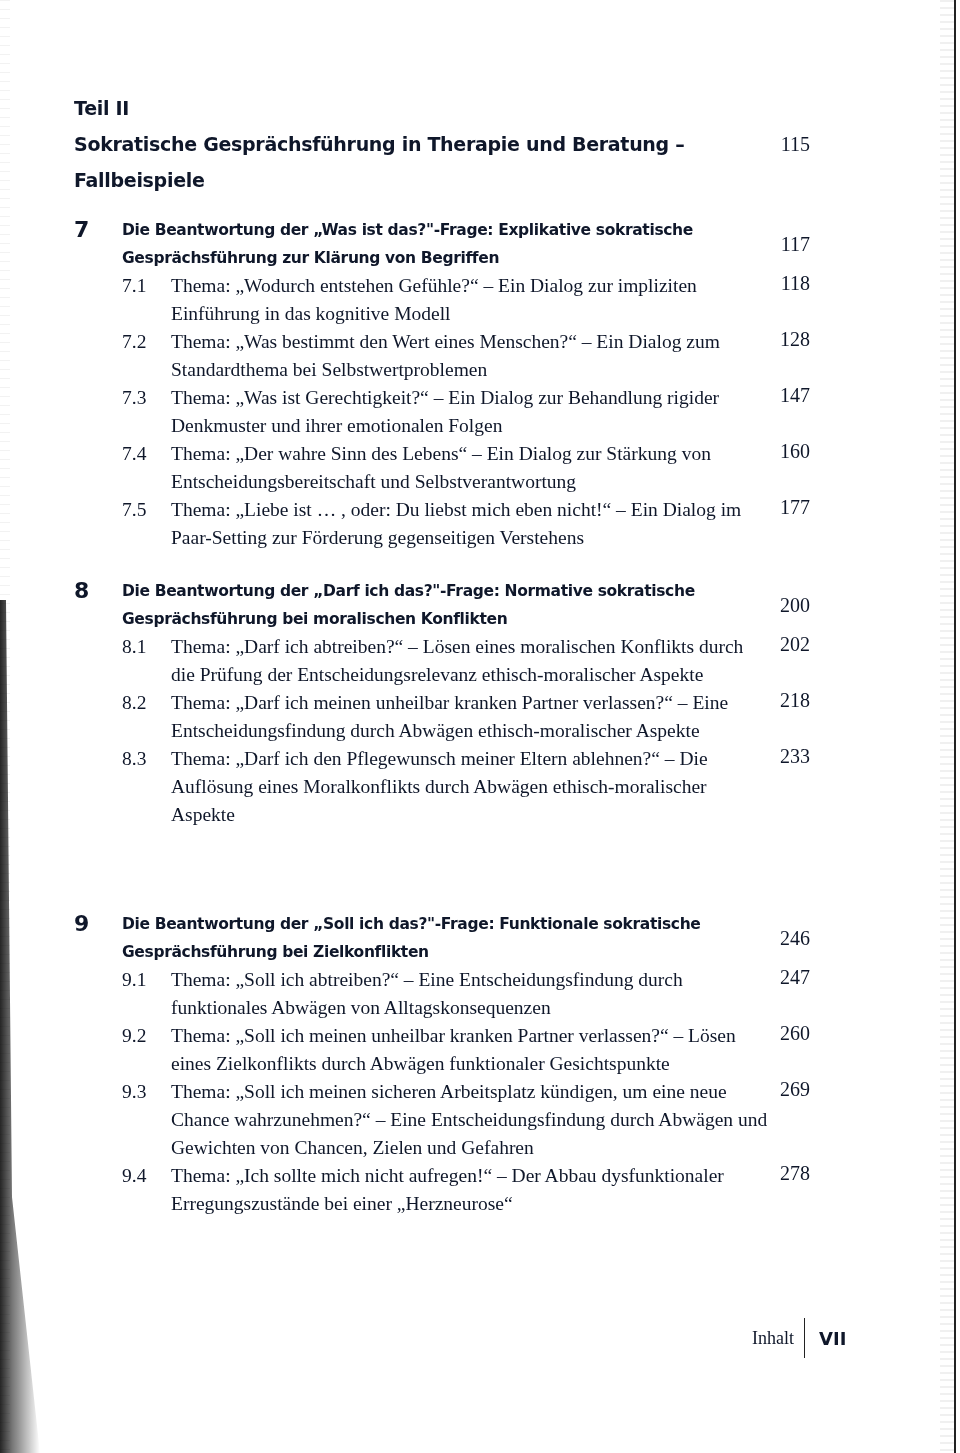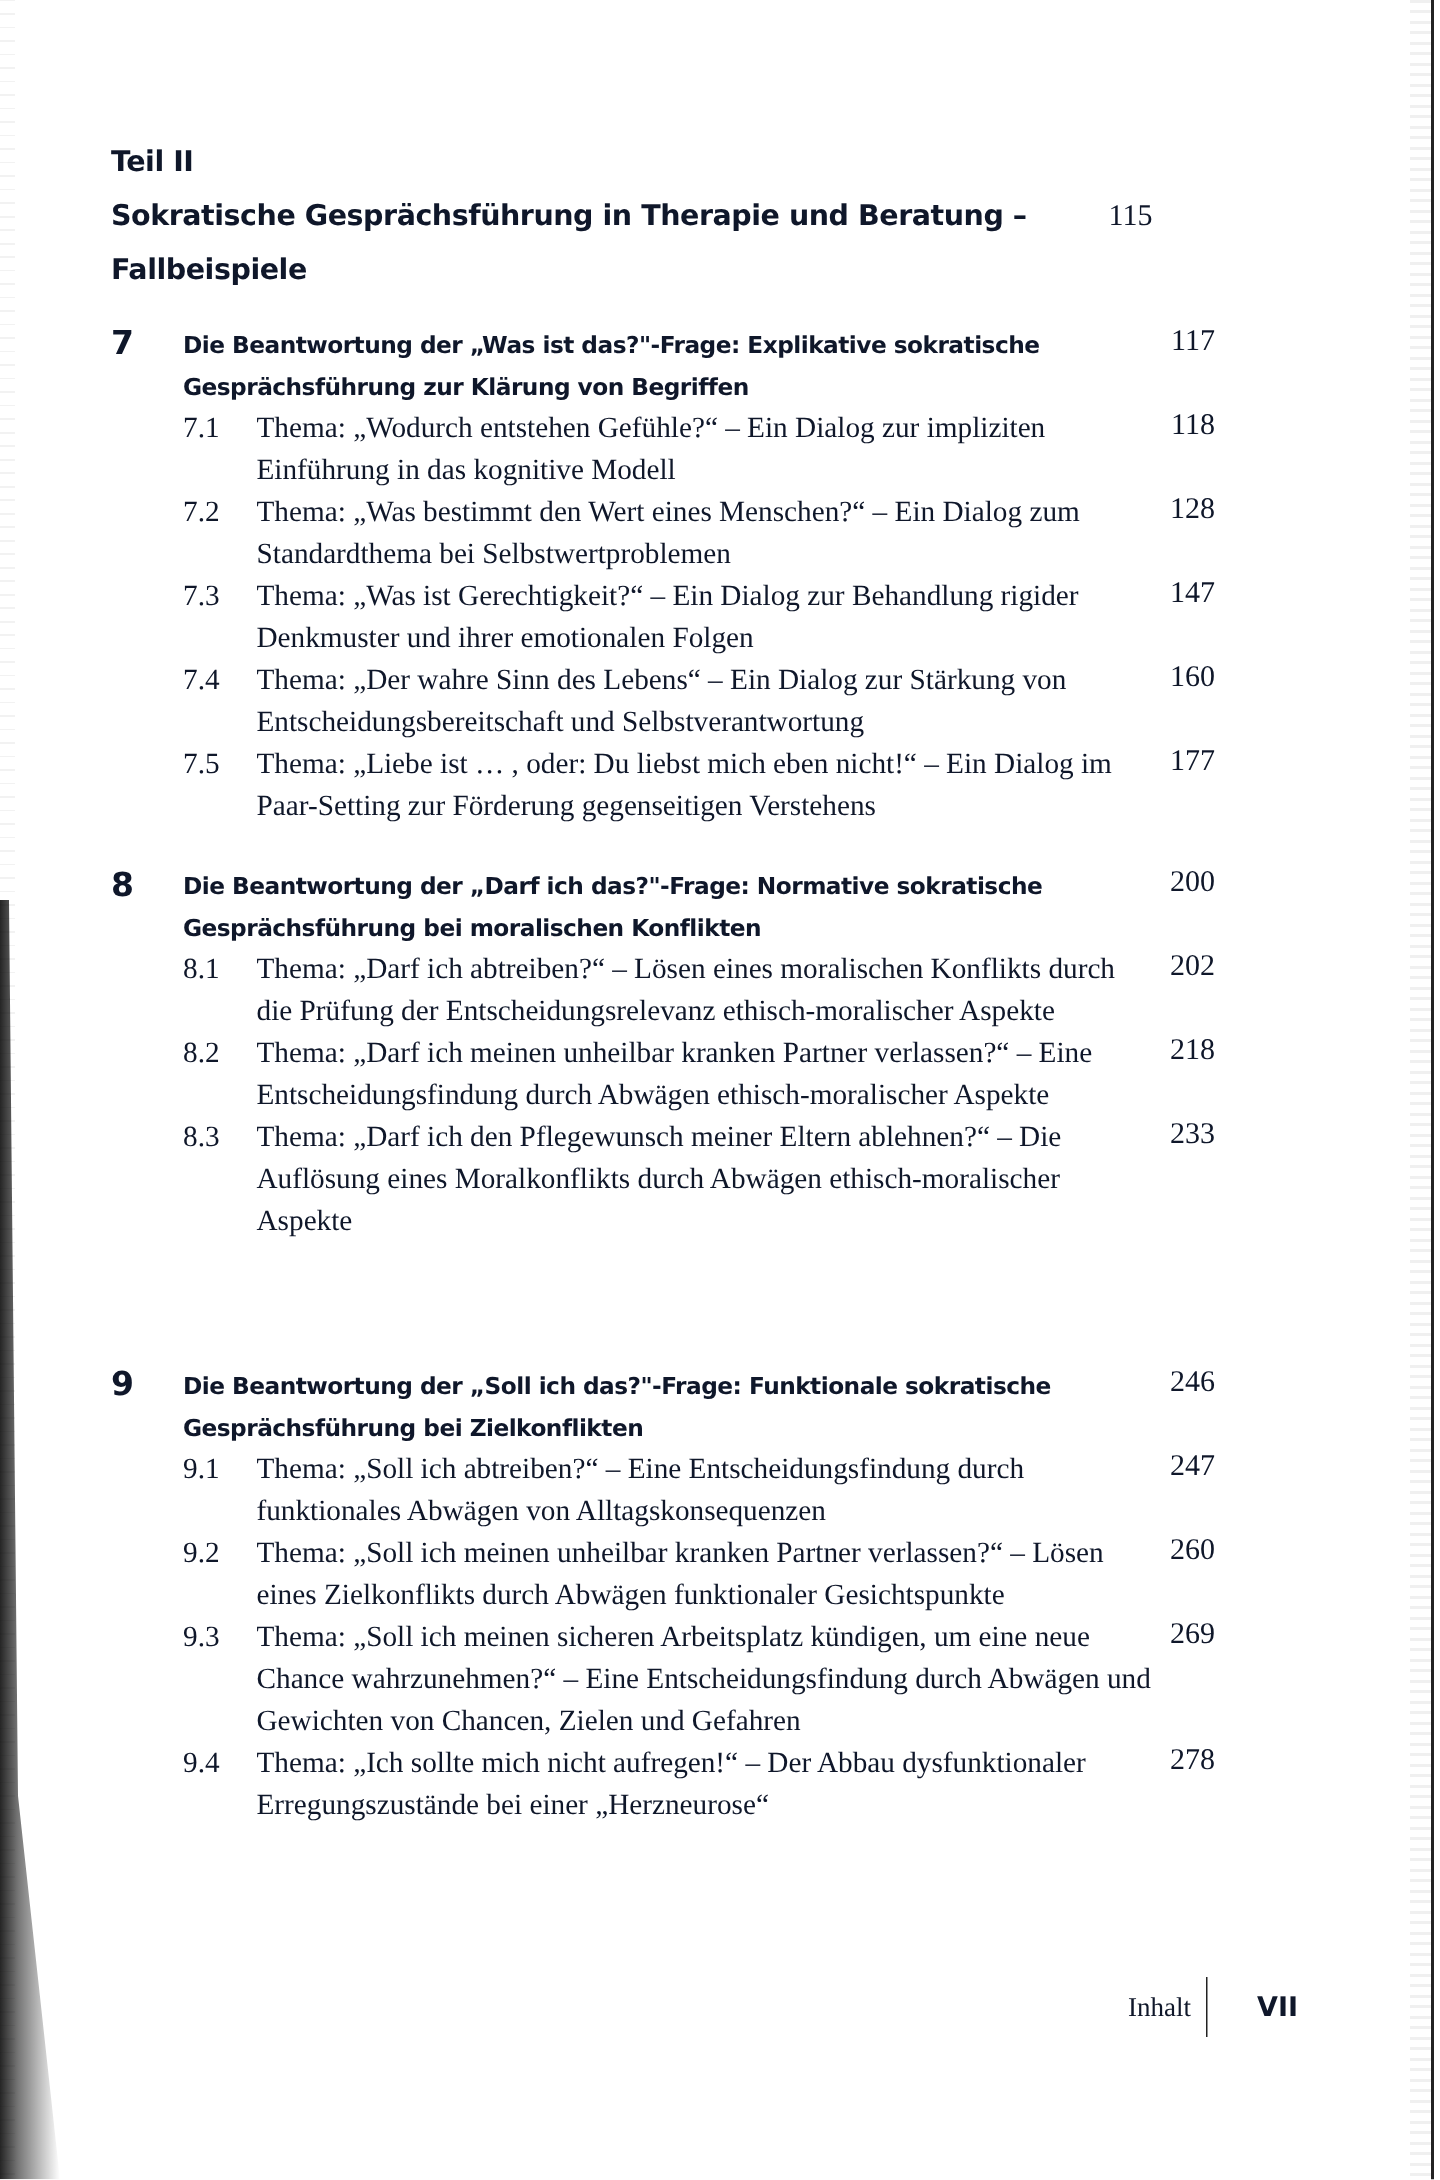--- a/index.html
+++ b/index.html
@@ -11,39 +11,39 @@
     .edge-right-noise { position: absolute; left: 940px; top: 0; width: 14px; height: 1453px;
       background: repeating-linear-gradient(180deg, rgba(0,0,0,0.06) 0 2px, transparent 2px 7px); }
     .edge-left-shadow { position: absolute; left: 0; top: 600px; width: 40px; height: 853px;
       background: linear-gradient(90deg, rgba(0,0,0,0.95) 0, rgba(0,0,0,0.6) 30%, rgba(0,0,0,0) 100%);
       clip-path: polygon(0 0, 15% 0, 30% 70%, 100% 100%, 0 100%); opacity: 0.9; }
     .edge-left-speck { position: absolute; left: 0; top: 0; width: 10px; height: 1453px;
       background: repeating-linear-gradient(180deg, rgba(0,0,0,0.05) 0 1px, transparent 1px 9px); }
 
     .part { position: absolute; left: 74px; top: 90px; width: 736px; }
     .part-label { font-family: "DejaVu Sans", sans-serif; font-weight: bold; font-size: 19px; line-height: 36px; letter-spacing: -0.3px; }
-    .part-title-row { display: flex; justify-content: flex-start; align-items: baseline; gap: 25px; }
+    .part-title-row { display: flex; justify-content: space-between; align-items: baseline; gap: 25px; }
     .part-title { font-family: "DejaVu Sans", sans-serif; font-weight: bold; font-size: 19px; line-height: 36px; letter-spacing: -0.3px; width: 640px; }
     .page-num { font-family: "Liberation Serif", serif; font-size: 20px; }
 
     .chapter { position: absolute; left: 74px; width: 736px; }
     .chapter-head { display: flex; align-items: flex-start; }
     .chapter-num { font-family: "DejaVu Sans", sans-serif; font-weight: bold; font-size: 22px; width: 48px; line-height: 28px; }
-    .chapter-title-wrap { flex: 1; display: flex; justify-content: space-between; align-items: flex-start; }
+    .chapter-title-wrap { flex: 1; display: flex; justify-content: space-between; align-items: center; }
     .chapter-title { font-family: "DejaVu Sans", sans-serif; font-weight: bold; font-size: 15.5px; line-height: 28px; letter-spacing: -0.35px; width: 620px; }
 
     .section { display: flex; align-items: flex-start; margin-left: 48px; }
     .section-num { font-family: "Liberation Serif", serif; font-size: 19.5px; width: 49px; line-height: 28px; }
     .section-body { flex: 1; display: flex; justify-content: space-between; align-items: flex-start; }
     .section-title { font-family: "Liberation Serif", serif; font-size: 19.5px; line-height: 28px; width: 598px; }
 
     .footer { position: absolute; left: 752px; top: 1318px; display: flex; align-items: center; height: 40px; }
     .footer-label { font-family: "Liberation Serif", serif; font-size: 18px; }
     .footer-sep { width: 1px; height: 40px; background: #222; margin: 0 14px 0 10px; }
-    .footer-page { font-family: "DejaVu Sans", sans-serif; font-weight: bold; font-size: 18px; margin-left: 19px; }
+    .footer-page { font-family: "DejaVu Sans", sans-serif; font-weight: bold; font-size: 18px; }
   </style>
 </head>
 <body>
 
 <div class="page">
   <div class="edge-left-speck"></div>
   <div class="edge-left-shadow"></div>
   <div class="edge-right-noise"></div>
   <div class="edge-right"></div>
 

